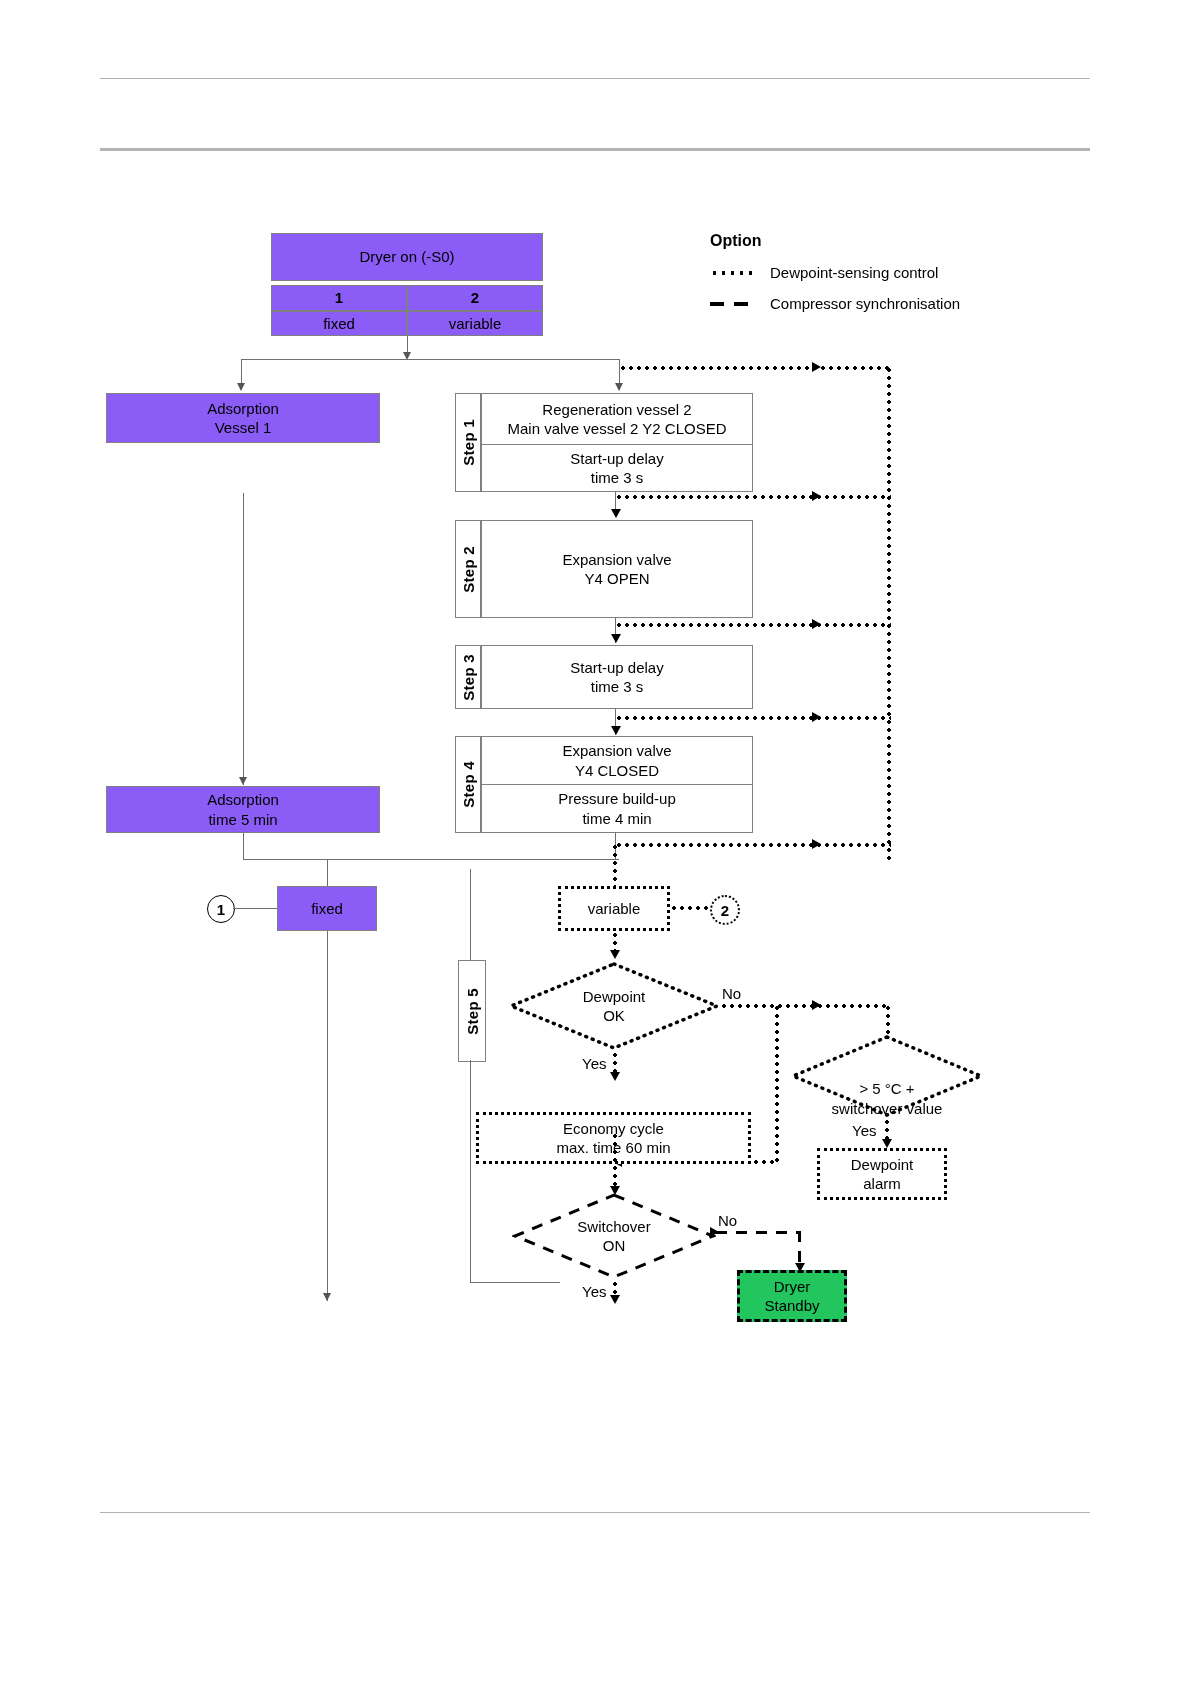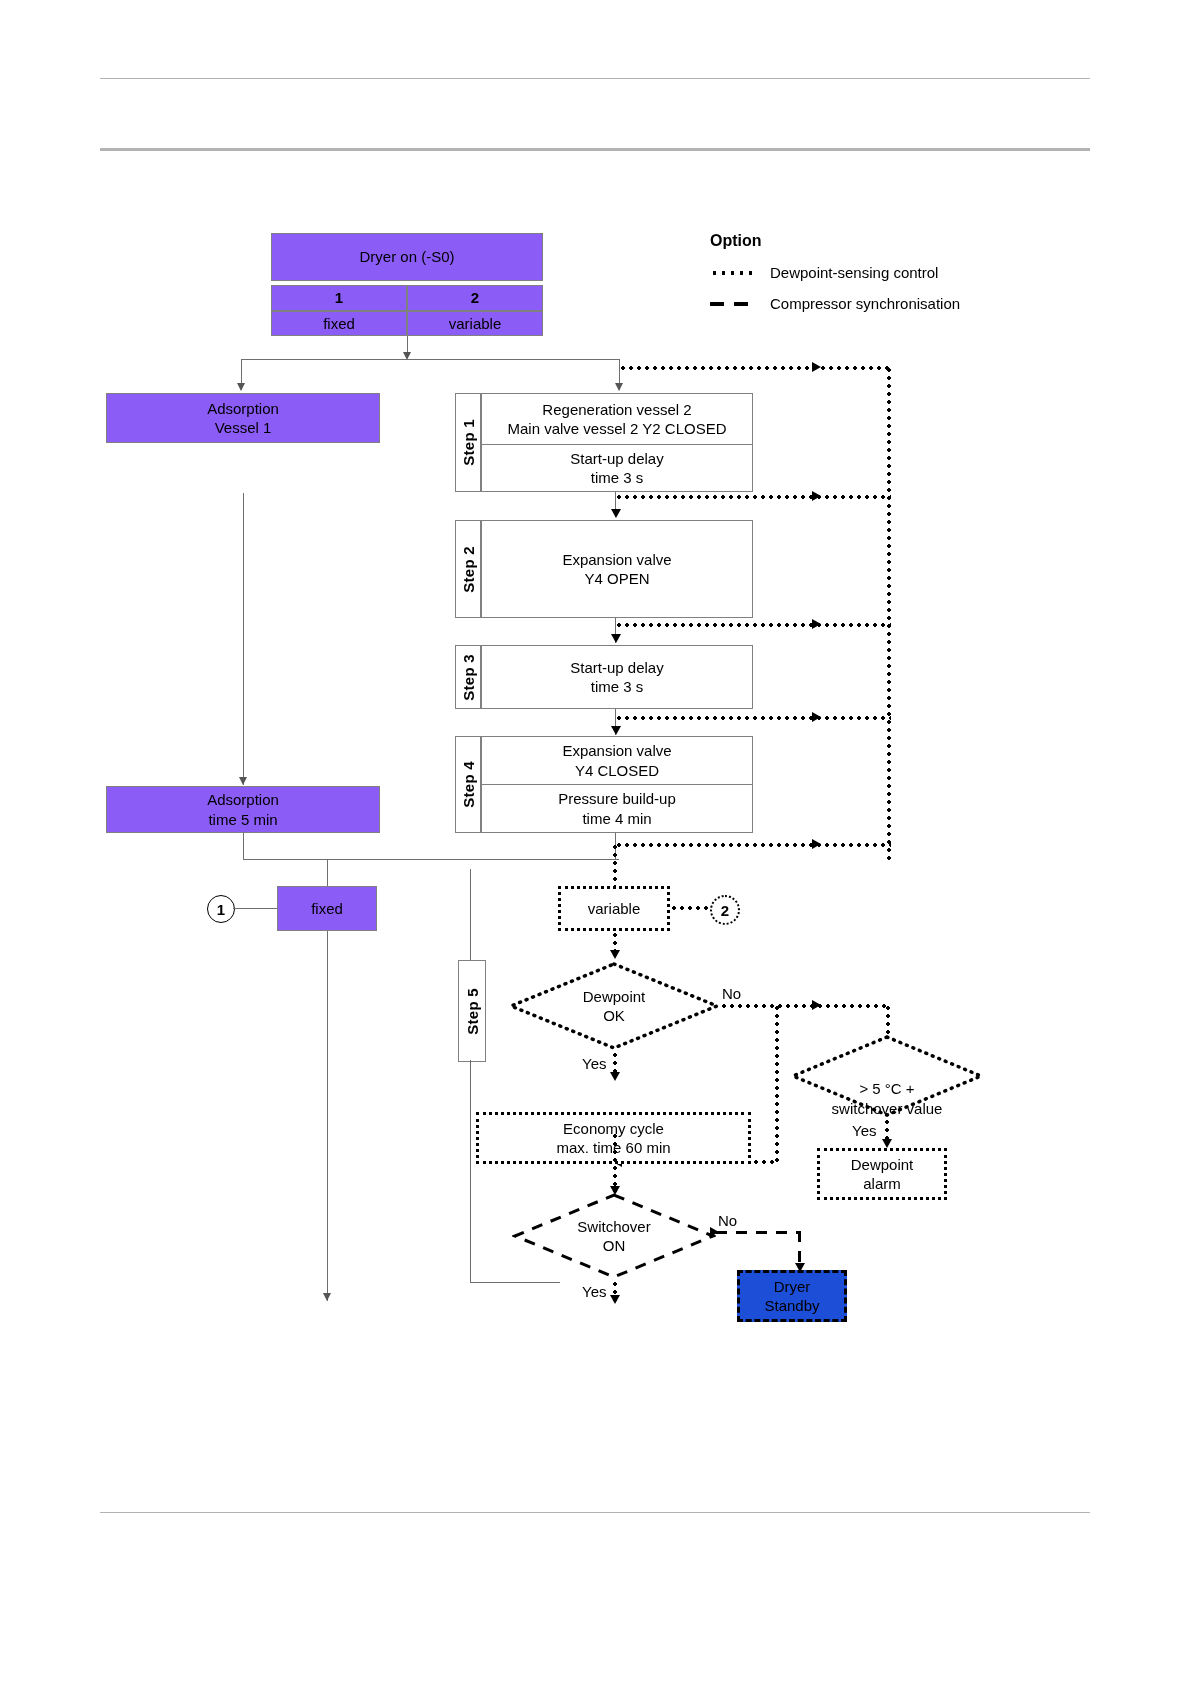--- a/index.html
+++ b/index.html
@@ -16,21 +16,21 @@
   .rule.thick{height:3px;}
 
   
   .node{position:absolute;box-sizing:border-box;display:flex;flex-direction:column;}
   .cell{flex:1;display:flex;align-items:center;justify-content:center;
         text-align:center;line-height:1.28;font-size:15px;white-space:pre-line;}
   .solid{border:1px solid #808080;background:#8b5cf6;}
   .solid-inner-div{border-top:1px solid #808080;}
 
   .dotted{border:3px dotted #000;background:#fff;}
-  .dashed{border:3px dashed #000;background:#1d4ed8;}
+  .dashed{border:3px dashed #000;background:#22c55e;}
 
   
   .stepwrap{position:absolute;display:flex;box-sizing:border-box;}
   .steptab{width:24px;border:1px solid #808080;background:#fff;
            display:flex;align-items:center;justify-content:center;}
   .steptab span{writing-mode:vertical-rl;transform:rotate(180deg);
                 font-weight:bold;font-size:15px;letter-spacing:.3px;}
   .stepbody{flex:1;border:1px solid #808080;border-left:1px solid #808080;
             background:#fff;display:flex;flex-direction:column;}
 

